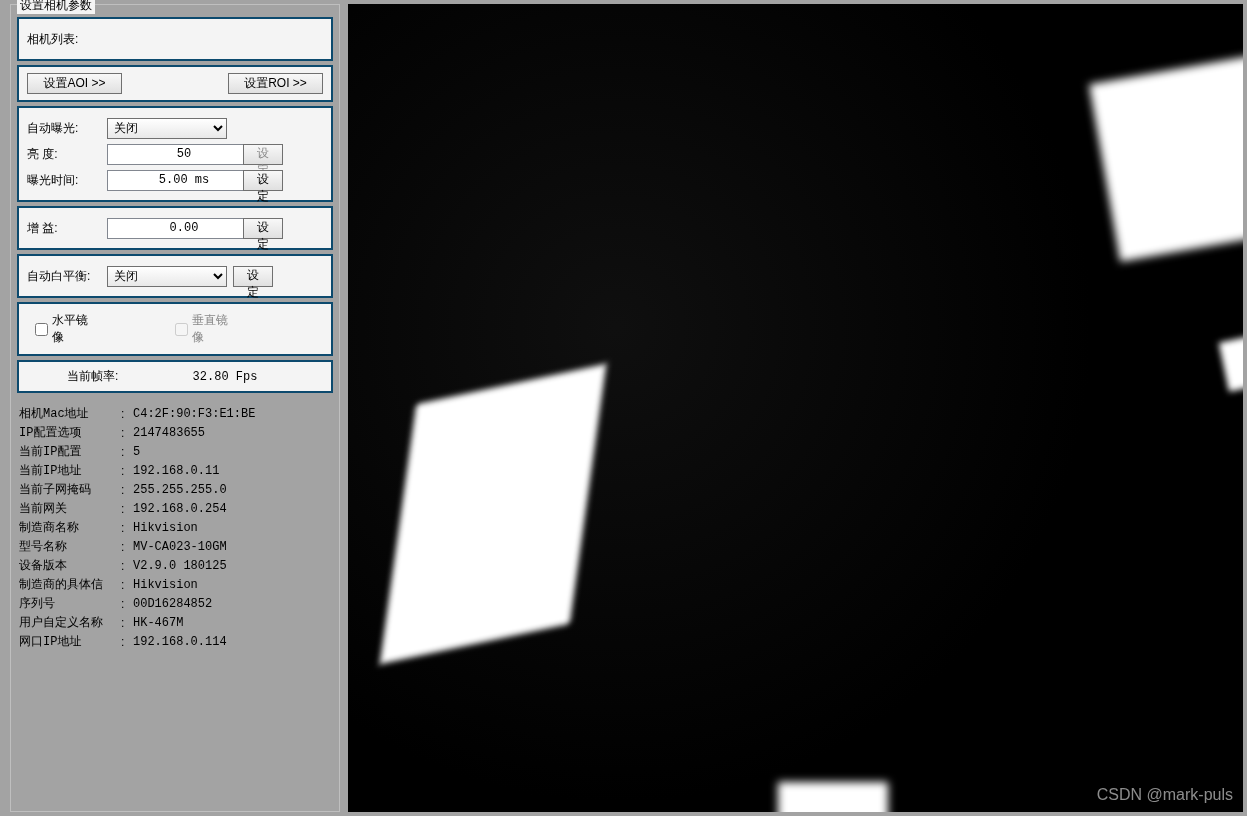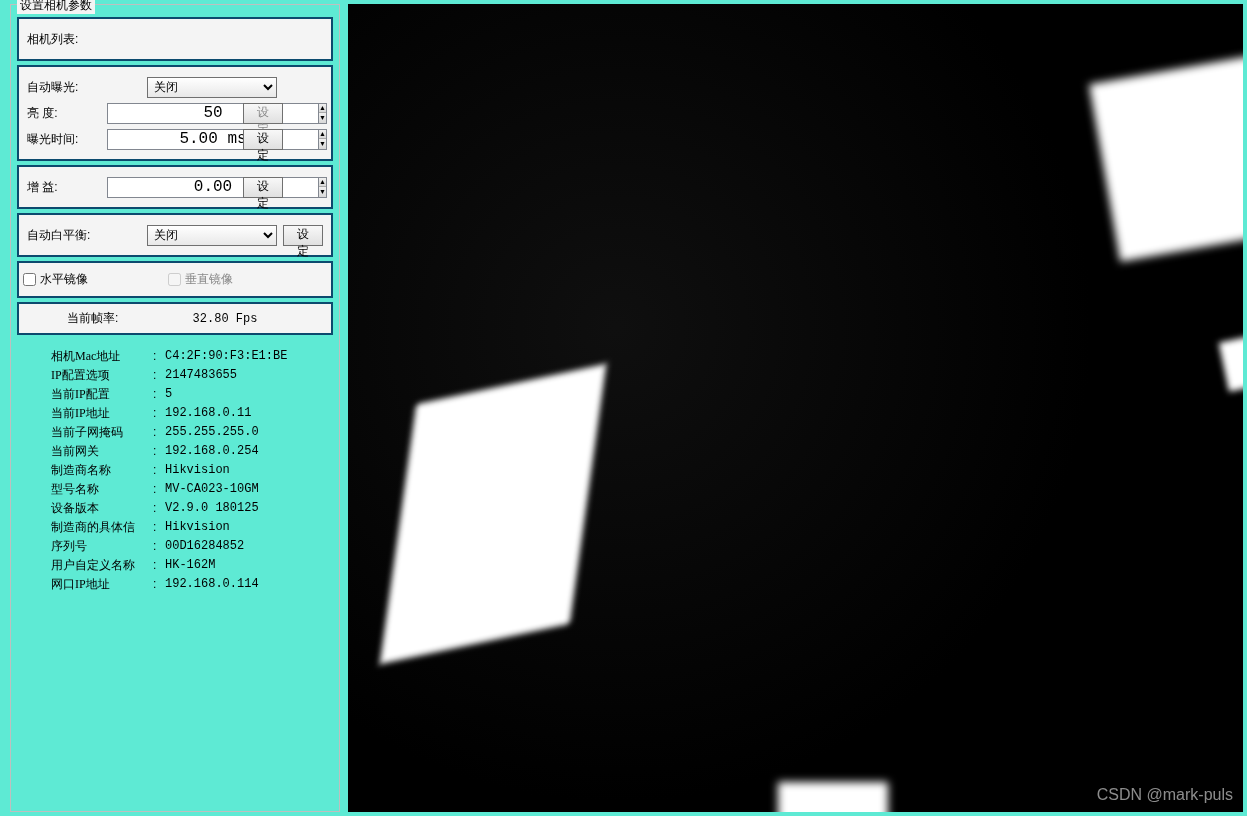--- a/index.html
+++ b/index.html
@@ -9,21 +9,21 @@
       background: #f0f0f0;
       color: #000;
       width: 1247px;
       height: 816px;
       overflow: hidden;
     }
     .app-container {
       display: flex;
       width: 100%;
       height: 100%;
-      background: #5eead4;
+      background: #a3a3a3;
       padding: 4px 4px 4px 10px;
     }
     .sidebar {
       width: 330px;
       display: flex;
       flex-direction: column;
     }
     .groupbox {
       border: 1px solid #bfbfbf;
       position: relative;
@@ -59,21 +59,21 @@
     }
     select, .dropdown {
       height: 21px;
       border: 1px solid #707070;
       background: linear-gradient(#fff, #e8e8e8);
       font-size: 12px;
       padding: 1px 2px;
       font-family: inherit;
     }
     .dropdown-camera { width: 200px; }
-    .dropdown-small { width: 130px; margin-left: 40px; }
+    .dropdown-small { width: 120px; }
     .btn {
       border: 1px solid #707070;
       background: linear-gradient(#f8f8f8, #e0e0e0);
       font-size: 12px;
       height: 21px;
       padding: 0 8px;
       cursor: pointer;
       font-family: inherit;
     }
     .btn-aoi { width: 95px; }
@@ -81,21 +81,21 @@
     .btn-row { display: flex; justify-content: space-between; }
     .spinner-wrap {
       display: flex;
       width: 130px;
     }
     .spinner-input {
       flex: 1;
       height: 21px;
       border: 1px solid #828790;
       text-align: center;
-      font-size: 16px;
+      font-size: 12px;
       font-family: "Courier New", monospace;
       padding: 0;
     }
     .spinner-buttons {
       display: flex;
       flex-direction: column;
       width: 16px;
       border: 1px solid #828790;
       border-left: none;
     }
@@ -105,21 +105,21 @@
       line-height: 1;
       border: none;
       background: linear-gradient(#f0f0f0, #d8d8d8);
       cursor: pointer;
       padding: 0;
     }
     .spin-btn:first-child { border-bottom: 1px solid #aaa; }
     .checkbox-row {
       display: flex;
       align-items: center;
-      padding: 8px 4px;
+      padding: 8px 16px;
     }
     .checkbox-item {
       display: flex;
       align-items: center;
       margin-right: 80px;
     }
     .checkbox-item input { margin-right: 4px; }
     .checkbox-item.disabled { color: #888; }
     .fps-row {
       display: flex;
@@ -135,22 +135,21 @@
       padding: 4px 2px;
       margin-top: 6px;
     }
     .info-row {
       display: flex;
       margin: 3px 0;
       line-height: 16px;
     }
     .info-label {
       width: 102px;
-      font-family: Liberation Serif, serif;
-      margin-left: 32px;
+      font-family: Liberation Mono, monospace;
     }
     .info-colon { width: 12px; }
     .info-value {
       font-family: "Courier New", monospace;
     }
     .preview {
       flex: 1;
       margin-left: 8px;
       background: #000;
       position: relative;
@@ -206,20 +205,24 @@
   <div class="sidebar">
     <div class="groupbox">
       <span class="groupbox-title">设置相机参数</span>
 
       <div class="panel">
         <div class="row">
           <span class="label">相机列表:</span>
         </div>
       </div>
 
+      <div class="panel btn-row">
+        <button class="btn btn-aoi">设置AOI &gt;&gt;</button>
+        <button class="btn btn-aoi">设置ROI &gt;&gt;</button>
+      </div>
 
       <div class="panel">
         <div class="row">
           <span class="label">自动曝光:</span>
           <select class="dropdown dropdown-small">
             <option>关闭</option>
           </select>
         </div>
         <div class="row">
           <span class="label">亮   度:</span>
@@ -341,21 +344,21 @@
             <span class="info-value">Hikvision</span>
           </div>
           <div class="info-row">
             <span class="info-label">序列号</span>
             <span class="info-colon">:</span>
             <span class="info-value">00D16284852</span>
           </div>
           <div class="info-row">
             <span class="info-label">用户自定义名称</span>
             <span class="info-colon">:</span>
-            <span class="info-value">HK-162M</span>
+            <span class="info-value">HK-467M</span>
           </div>
           <div class="info-row">
             <span class="info-label">网口IP地址</span>
             <span class="info-colon">:</span>
             <span class="info-value">192.168.0.114</span>
           </div>
         </div>
     </div>
   </div>
 

